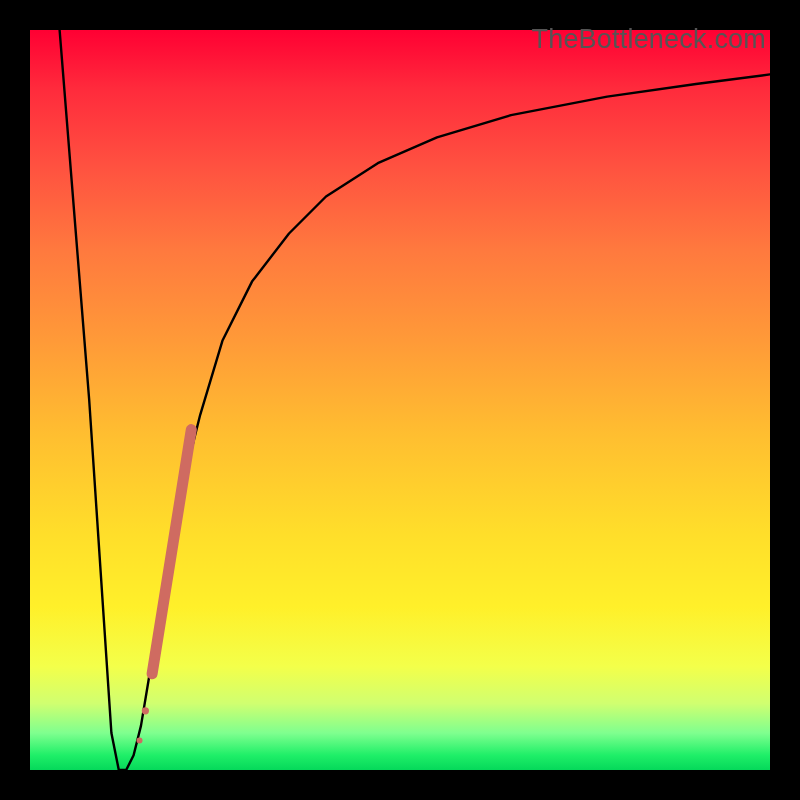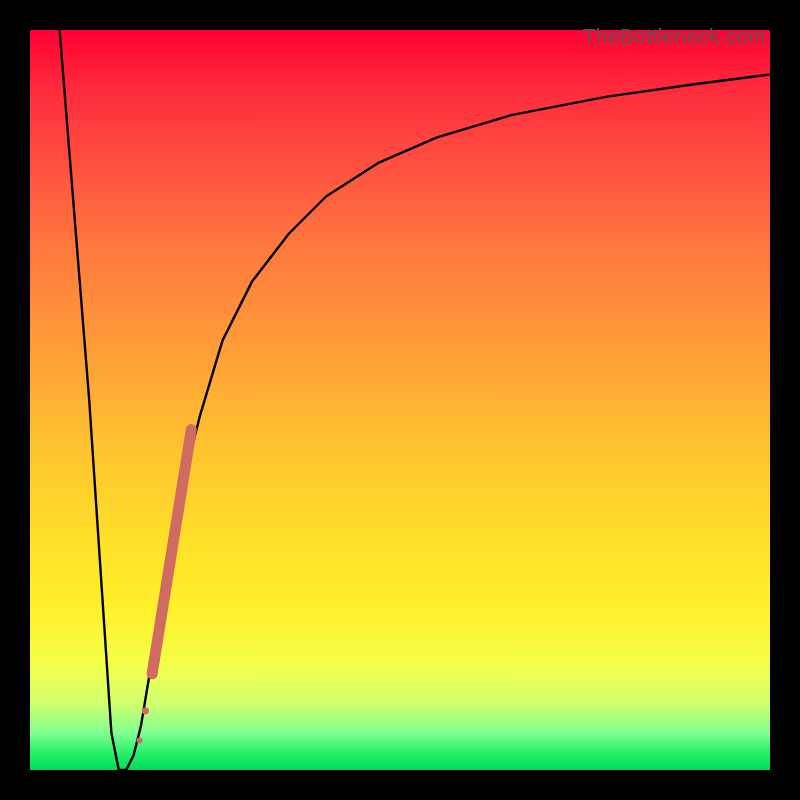--- a/index.html
+++ b/index.html
@@ -38,21 +38,21 @@
       #7fff8f 95%,
       #1fef68 98%,
       #05d85a 100%
     );
   }
   .watermark {
     position: absolute;
     top: 24px;
     right: 34px;
     color: #555555;
-    font-size: 21px;
+    font-size: 27px;
     font-weight: 500;
     letter-spacing: 0.2px;
     user-select: none;
   }
   svg.curve-layer {
     position: absolute;
     left: 0; top: 0;
     width: 740px; height: 740px;
     overflow: visible;
   }

